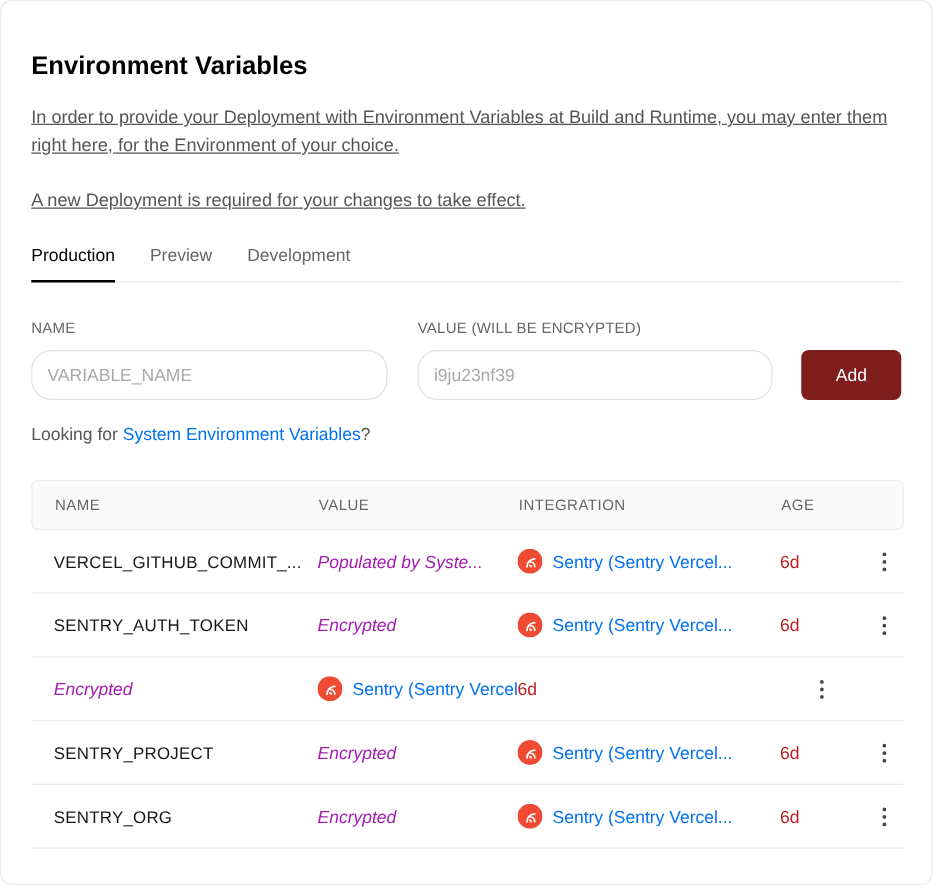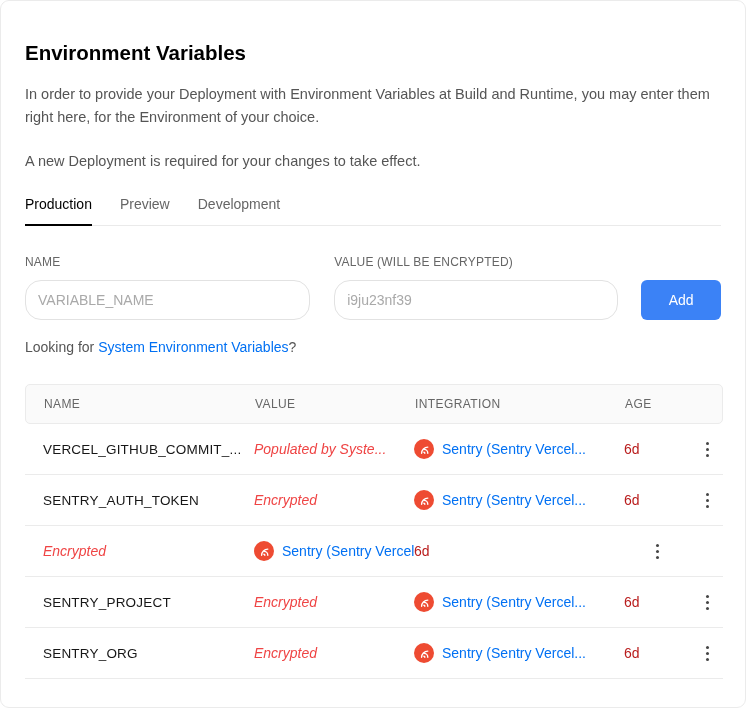--- a/index.html
+++ b/index.html
@@ -16,20 +16,21 @@
   .page-title {
     padding-top:28px;
     font-size:20.5px; line-height:24px;
     font-weight:700; color:#000;
   }
   .desc {
     margin-top:18px;
     font-size:14.5px; line-height:23px;
     color:#555;
     max-width:698px;
+    text-decoration:underline;
   }
   .desc.second { margin-top:21px; }
 
   
   .tabs {
     margin-top:23px;
     display:flex; gap:28px;
     border-bottom:1px solid #eaeaea;
   }
   .tab {
@@ -53,21 +54,21 @@
   .field input {
     height:40px; width:100%;
     border:1px solid #e2e2e2; border-radius:16px;
     padding:0 12px; font-size:14px; color:#000;
     font-family:"Liberation Sans", sans-serif;
     outline:none;
   }
   .field input::placeholder { color:#a9a9a9; }
   .add-btn {
     width:80px; height:40px;
-    background:#3b82f6; color:#fff;
+    background:#7f1d1d; color:#fff;
     border:none; border-radius:6px;
     font-size:14px; font-weight:500;
     font-family:"Liberation Sans", sans-serif;
     cursor:pointer;
   }
 
   .hint { margin-top:19px; font-size:14px; color:#555; }
   .hint a { color:#0070f3; text-decoration:none; cursor:pointer; }
 
   
@@ -84,21 +85,21 @@
     border:1px solid #ebebeb;
     border-radius:5px;
     font-size:12px; color:#666; letter-spacing:.4px;
   }
   .table-row {
     height:51px;
     border-bottom:1px solid #ebebeb;
     font-size:14px;
   }
   .cell-name { color:#171717; font-size:13.5px; letter-spacing:.2px; }
-  .cell-value { color:#ef4444; font-style:italic; }
+  .cell-value { color:#a21caf; font-style:italic; }
   .cell-integration { display:flex; align-items:center; gap:8px; min-width:0; }
   .cell-integration a {
     color:#0070f3; text-decoration:none; cursor:pointer;
     white-space:nowrap; overflow:hidden;
   }
   .cell-age { color:#b91c1c; }
   .sentry-badge { width:20px; height:20px; flex:0 0 20px; display:block; }
   .cell-menu { display:flex; justify-content:center; }
   .kebab {
     display:flex; flex-direction:column; gap:3px;

